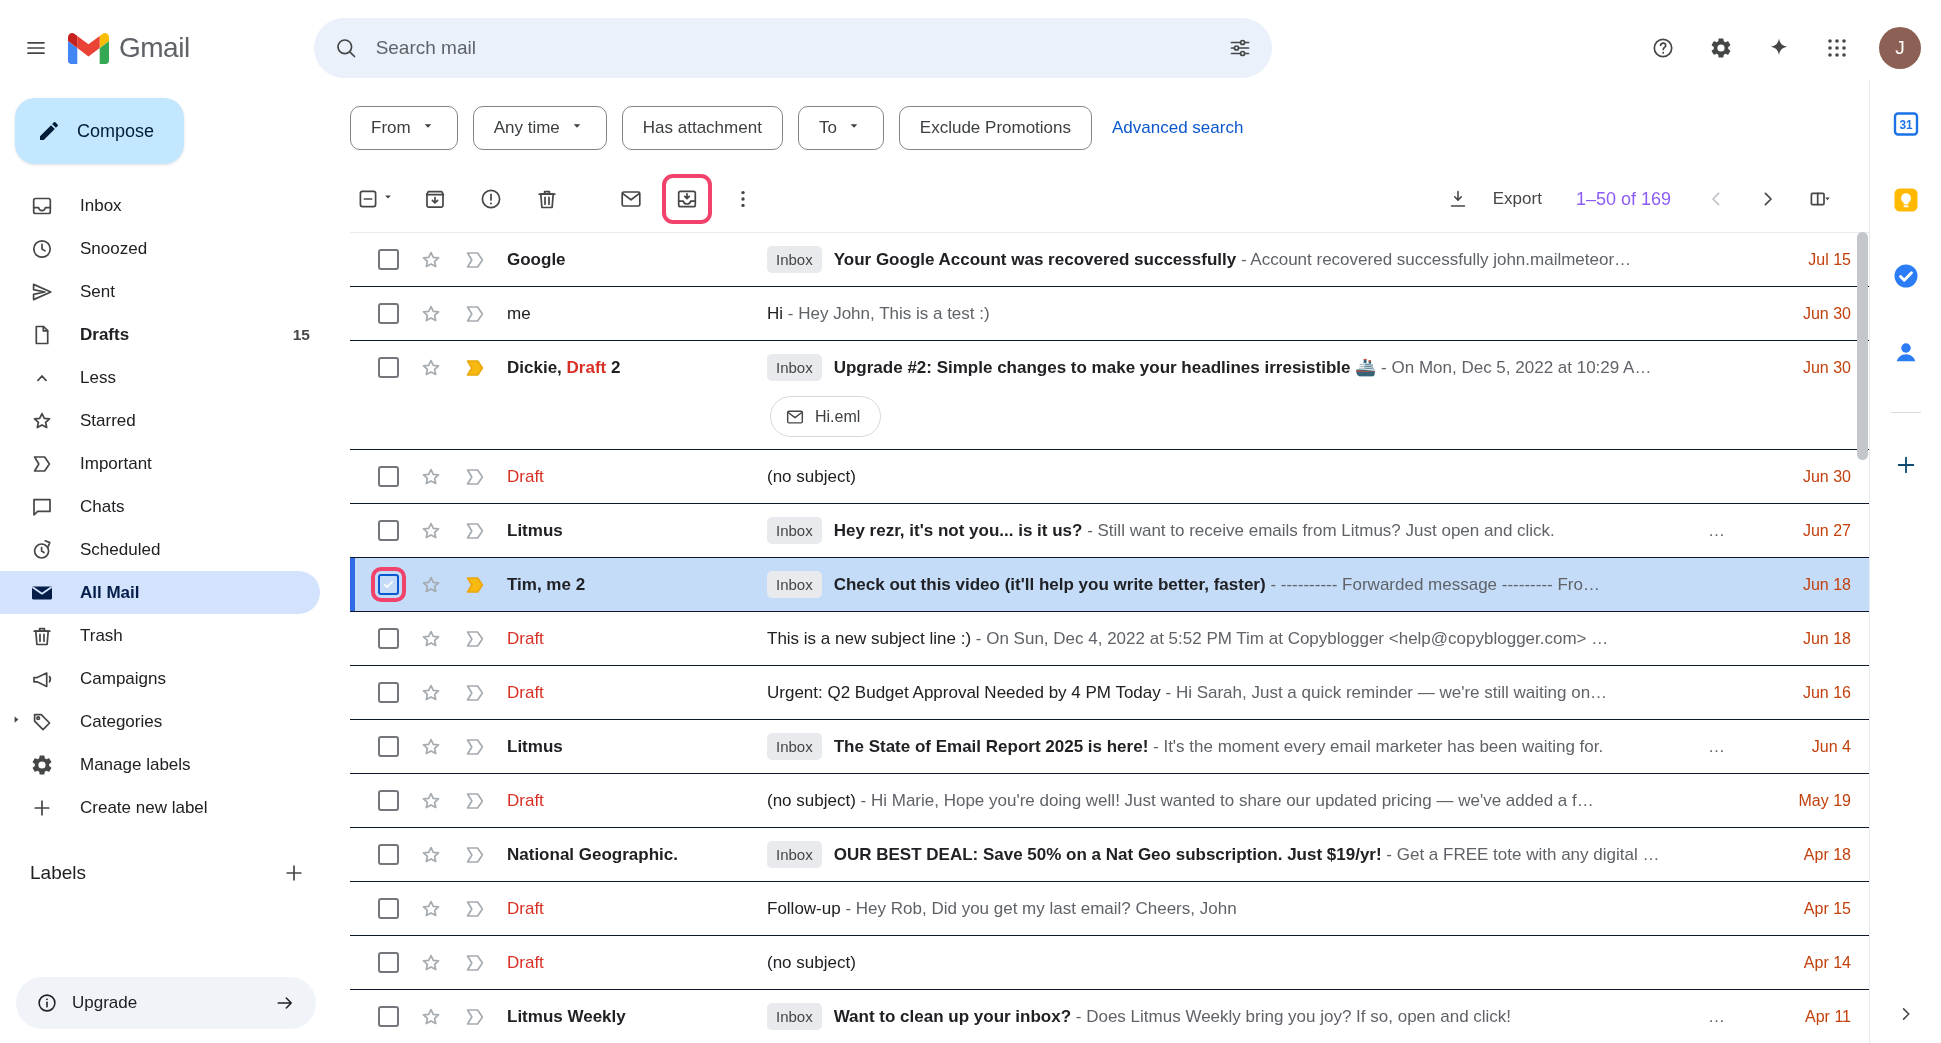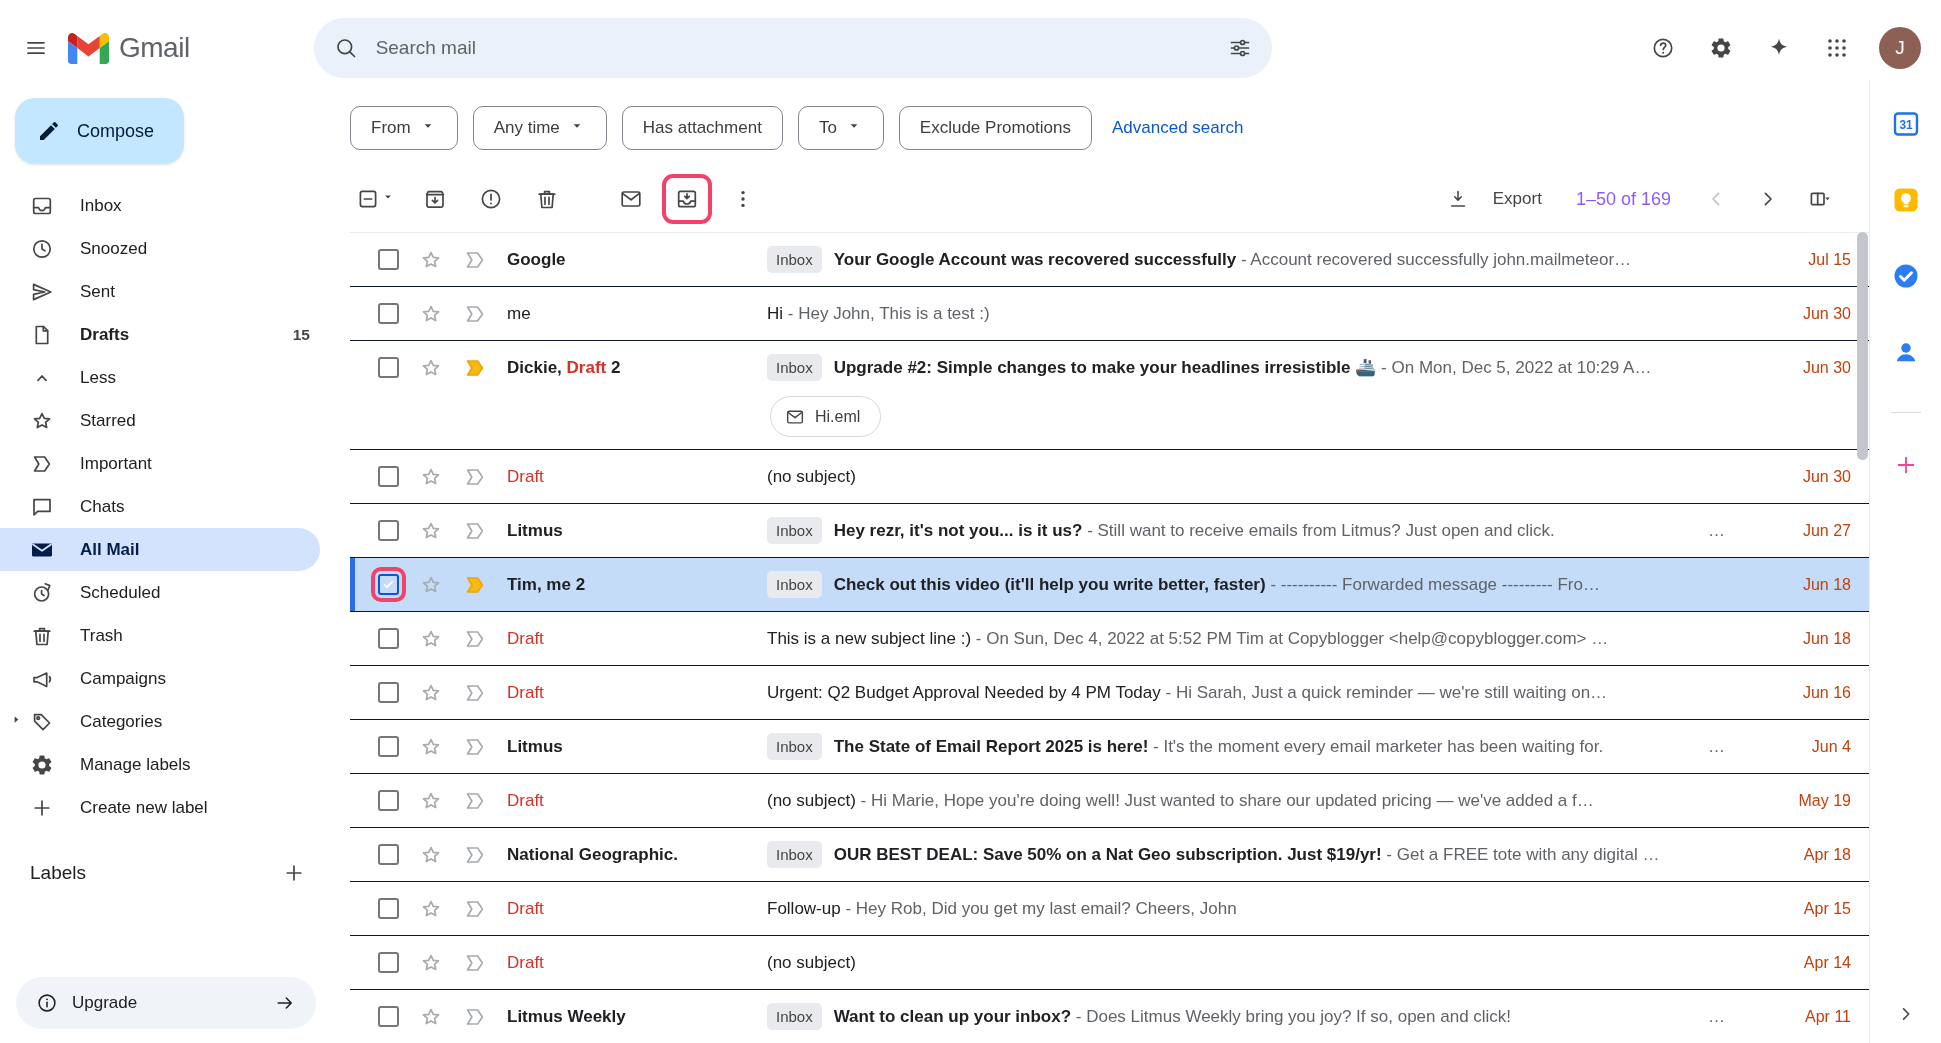--- a/index.html
+++ b/index.html
@@ -89,21 +89,21 @@
   .date{width:96px;text-align:right;font-size:16px;color:#c2410c;flex-shrink:0;white-space:nowrap}
   .attach-line{padding:2px 0 12px 420px}
   .attach-chip{display:inline-flex;align-items:center;gap:10px;border:1px solid #d5d9dd;border-radius:21px;height:41px;padding:0 20px 0 14px;font-size:16px;color:#3c4043;background:#fff;cursor:pointer}
   .attach-chip .icw svg{width:20px;height:20px;color:#444746}
 
   .scrollbar{position:absolute;top:152px;right:0;width:13px;bottom:0}
   .scroll-thumb{position:absolute;top:0;right:1px;width:11px;height:228px;background:#c3c7cc;border-radius:6px}
 
   
   .rail{width:72px;flex-shrink:0;border-left:1px solid #e7eaee;display:flex;flex-direction:column;align-items:center;padding-top:22px;position:relative}
-  .rail-btn{width:44px;height:44px;display:flex;align-items:center;justify-content:center;border-radius:50%;cursor:pointer;margin-bottom:32px;color:#ec4899}
+  .rail-btn{width:44px;height:44px;display:flex;align-items:center;justify-content:center;border-radius:50%;cursor:pointer;margin-bottom:32px;color:#0c4a6e}
   .rail-btn .icw svg{width:30px;height:30px}
   .rail-plus .icw svg{width:26px;height:26px}
   .rail-divider{width:30px;height:1px;background:#d6dadd;margin:6px 0 30px}
   .rail-collapse{position:absolute;bottom:14px;left:50%;transform:translateX(-50%);color:#444746;cursor:pointer}
   .rail-collapse .icw svg{width:22px;height:22px}
 </style>
 </head>
 <body>
 
 <div class="page">
@@ -250,34 +250,34 @@
                   <path d="M4.6 5h10l4.8 7-4.8 7h-10l4.2-7z"></path>
                 </svg></span>
               <span class="nlabel">Important</span>
             </div>
             <div class="nav-item">
               <span class="nicon"><svg viewBox="0 0 24 24" fill="none" stroke="currentColor" stroke-width="1.7" stroke-linecap="round" stroke-linejoin="round">
                   <path d="M4 4.6h16v11.8H7.6L4 19.8z"></path>
                 </svg></span>
               <span class="nlabel">Chats</span>
             </div>
-            <div class="nav-item selected">
-              <span class="nicon"><svg viewBox="0 0 24 24" fill="none" stroke="currentColor" stroke-width="1.7" stroke-linecap="round" stroke-linejoin="round">
-                  <path fill="currentColor" stroke="none" d="M3.2 5.6h17.6c.7 0 1.2.5 1.2 1.2v10.4c0 .7-.5 1.2-1.2 1.2H3.2c-.7 0-1.2-.5-1.2-1.2V6.8c0-.7.5-1.2 1.2-1.2z"></path>
-                  <path d="M3 6.5l9 6.2 9-6.2" stroke="#d3e3fd" stroke-width="1.8" fill="none"></path>
-                </svg></span>
-              <span class="nlabel">All Mail</span>
-            </div>
             <div class="nav-item">
               <span class="nicon"><svg viewBox="0 0 24 24" fill="none" stroke="currentColor" stroke-width="1.7" stroke-linecap="round" stroke-linejoin="round">
                   <circle cx="11.6" cy="13" r="7"></circle>
                   <path d="M11.6 9.6V13l2.4 1.5"></path>
                   <path d="M15.2 2.8l4.6 1.8-1.8 4.2"></path>
                 </svg></span>
               <span class="nlabel">Scheduled</span>
+            </div>
+            <div class="nav-item selected">
+              <span class="nicon"><svg viewBox="0 0 24 24" fill="none" stroke="currentColor" stroke-width="1.7" stroke-linecap="round" stroke-linejoin="round">
+                  <path fill="currentColor" stroke="none" d="M3.2 5.6h17.6c.7 0 1.2.5 1.2 1.2v10.4c0 .7-.5 1.2-1.2 1.2H3.2c-.7 0-1.2-.5-1.2-1.2V6.8c0-.7.5-1.2 1.2-1.2z"></path>
+                  <path d="M3 6.5l9 6.2 9-6.2" stroke="#d3e3fd" stroke-width="1.8" fill="none"></path>
+                </svg></span>
+              <span class="nlabel">All Mail</span>
             </div>
             <div class="nav-item">
               <span class="nicon"><svg viewBox="0 0 24 24" fill="none" stroke="currentColor" stroke-width="1.7" stroke-linecap="round" stroke-linejoin="round">
                   <path d="M5.8 7.2h12.4l-1.1 13.3H6.9z"></path>
                   <path d="M4.2 7.2h15.6M9.6 7V4.6h4.8V7"></path>
                   <path d="M10 10.4v6.8M14 10.4v6.8"></path>
                 </svg></span>
               <span class="nlabel">Trash</span>
             </div>
             <div class="nav-item">

